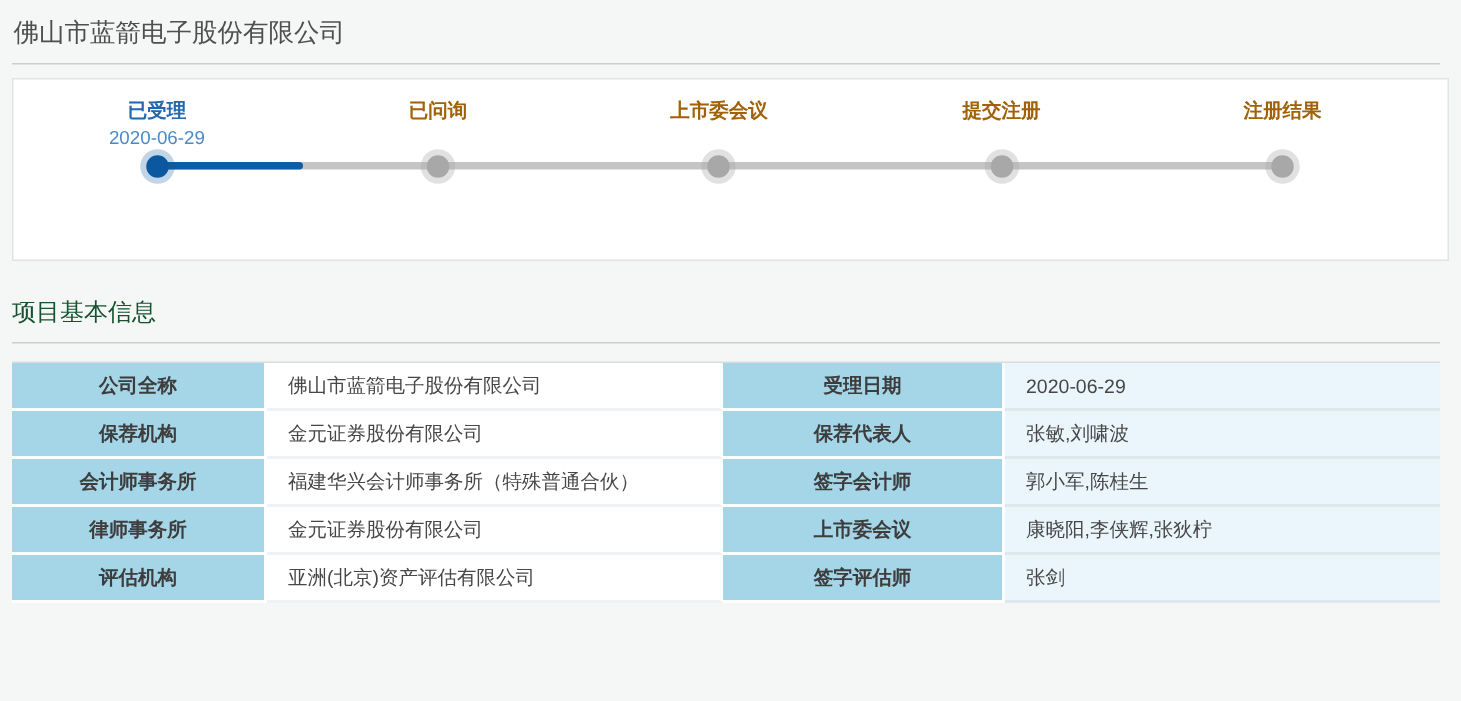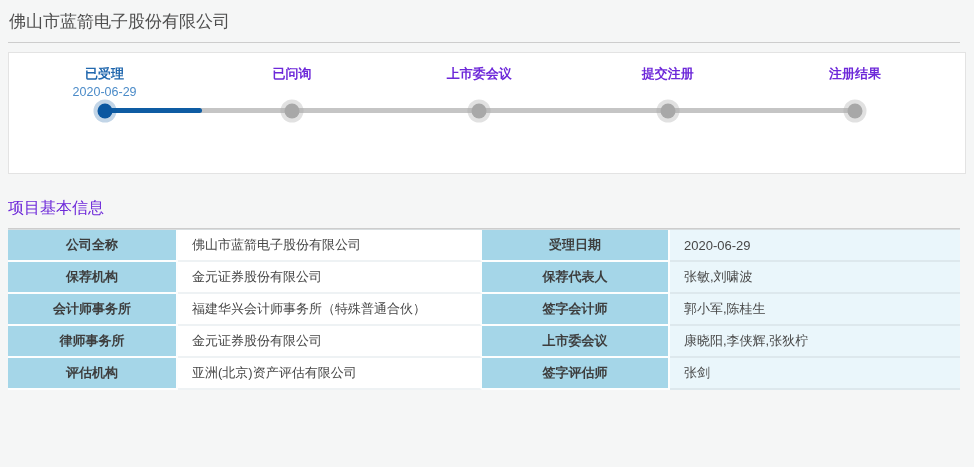--- a/index.html
+++ b/index.html
@@ -25,21 +25,21 @@
     margin-top:9px;
     width:958px; height:122px;
     background:#ffffff;
     border:1px solid #e3e3e3;
   }
   .step {
     position:absolute; top:12px;
     transform:translateX(-50%);
     text-align:center; white-space:nowrap;
   }
-  .step-label { font-size:13px; font-weight:bold; color:#6d28d9; }
+  .step-label { font-size:13px; font-weight:bold; color:#a16207; }
   .step-label.active { color:#2268ae; }
   .step-date { font-size:12.5px; color:#4b8bc8; margin-top:2px; }
   .track {
     position:absolute; top:55px; left:10%; width:78.5%; height:5px;
     background:#c5c5c5; border-radius:3px;
   }
   .progress {
     position:absolute; top:55px; left:10%; width:10.2%; height:5px;
     background:#0e5ca3; border-radius:3px; z-index:2;
   }
@@ -52,29 +52,30 @@
     z-index:3;
   }
   .dot.active {
     background:#0b57a0;
     box-shadow:0 0 0 4px rgba(11,87,160,0.25);
   }
 
   
   .section-title {
     margin-top:24px;
-    font-size:16px; font-weight:normal; color:#6d28d9;
+    font-size:16px; font-weight:normal; color:#14532d;
     padding-bottom:9px;
     border-bottom:1px solid #cdcdcd;
     width:952px;
     font-family:Liberation Serif, serif;
   }
 
   
   table.info {
+    margin-top:12px;
     width:952px;
     border-collapse:separate; border-spacing:0;
     font-size:13px;
     border-top:1px solid #d8dddf;
   }
   table.info td { height:32px; vertical-align:middle; }
   td.lbl {
     background:#a5d6e8;
     font-weight:bold; color:#3d3d3d;
     text-align:center;

